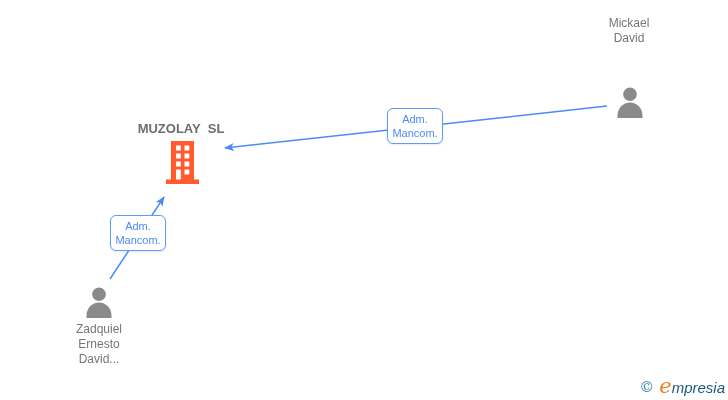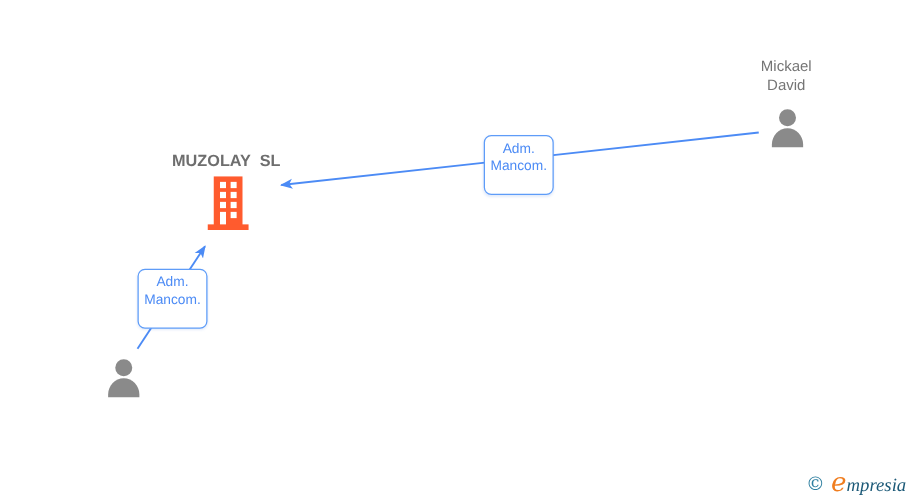--- a/index.html
+++ b/index.html
@@ -54,21 +54,21 @@
     white-space: pre;
   }
   .icon-wrap { position: absolute; cursor: pointer; }
   .building-shape { fill: var(--building-orange); }
   .building-window { fill: #ffffff; }
   .person-shape { fill: var(--person-gray); }
 
   .rel-label {
     position: absolute;
     width: 56px;
-    height: 48px;
+    height: 36px;
     background: #ffffff;
     border: 1.5px solid var(--label-border-blue);
     border-radius: 6px;
     box-shadow: 0 1px 2px rgba(70,120,220,0.15);
     color: var(--label-text-blue);
     font-size: 11px;
     line-height: 14px;
     text-align: center;
     padding-top: 3px;
     cursor: pointer;
@@ -89,21 +89,21 @@
   }
   .watermark .brand-initial {
     color: var(--logo-orange);
     font-family: "DejaVu Serif", serif;
     font-style: italic;
     font-size: 21px;
     margin-left: 5px;
   }
   .watermark .brand-rest {
     color: var(--logo-dark);
-    font-family: Liberation Serif, serif;
+    font-family: Liberation Sans, sans-serif;
     font-style: italic;
     font-size: 15px;
   }
 </style>
 </head>
 <body>
 
 <div id="canvas">
 
   <svg class="edges" viewBox="0 0 728 400" xmlns="http://www.w3.org/2000/svg">
@@ -126,36 +126,41 @@
       <rect class="building-window" x="18.5" y="4.5" width="4.8" height="5"></rect>
       <rect class="building-window" x="10" y="12.5" width="4.8" height="5"></rect>
       <rect class="building-window" x="18.5" y="12.5" width="4.8" height="5"></rect>
       <rect class="building-window" x="10" y="20.5" width="4.8" height="5"></rect>
       <rect class="building-window" x="18.5" y="20.5" width="4.8" height="5"></rect>
       <rect class="building-window" x="18.5" y="28.5" width="4.8" height="5"></rect>
       <rect class="building-window" x="10" y="28.5" width="4.8" height="10"></rect>
     </svg>
   </div>
 
-  <div class="node-label" style="left:569px; top:46px; width:120px;">
+  <div class="node-label" style="left:569px; top:16px; width:120px;">
     <div>Mickael</div>
     <div>David</div>
   </div>
   <div class="icon-wrap" style="left:616px; top:87px; width:28px; height:31px;">
     <svg width="28" height="31" viewBox="0 0 28 31" xmlns="http://www.w3.org/2000/svg">
       <circle class="person-shape" cx="14" cy="7.2" r="6.8"></circle>
       <path class="person-shape" d="M1.5,31 v-2.5 c0,-7.2 5.6,-13 12.5,-13 s12.5,5.8 12.5,13 V31 Z"></path>
     </svg>
   </div>
 
   <div class="icon-wrap" style="left:85px; top:287px; width:28px; height:31px;">
     <svg width="28" height="31" viewBox="0 0 28 31" xmlns="http://www.w3.org/2000/svg">
       <circle class="person-shape" cx="14" cy="7.2" r="6.8"></circle>
       <path class="person-shape" d="M1.5,31 v-2.5 c0,-7.2 5.6,-13 12.5,-13 s12.5,5.8 12.5,13 V31 Z"></path>
     </svg>
+  </div>
+  <div class="node-label" style="left:39px; top:322px; width:120px;">
+    <div>Zadquiel</div>
+    <div>Ernesto</div>
+    <div>David...</div>
   </div>
 
   <div class="rel-label" style="left:387px; top:108px;">
     <div>Adm.</div>
     <div>Mancom.</div>
   </div>
   <div class="rel-label" style="left:110px; top:215px;">
     <div>Adm.</div>
     <div>Mancom.</div>
   </div>

